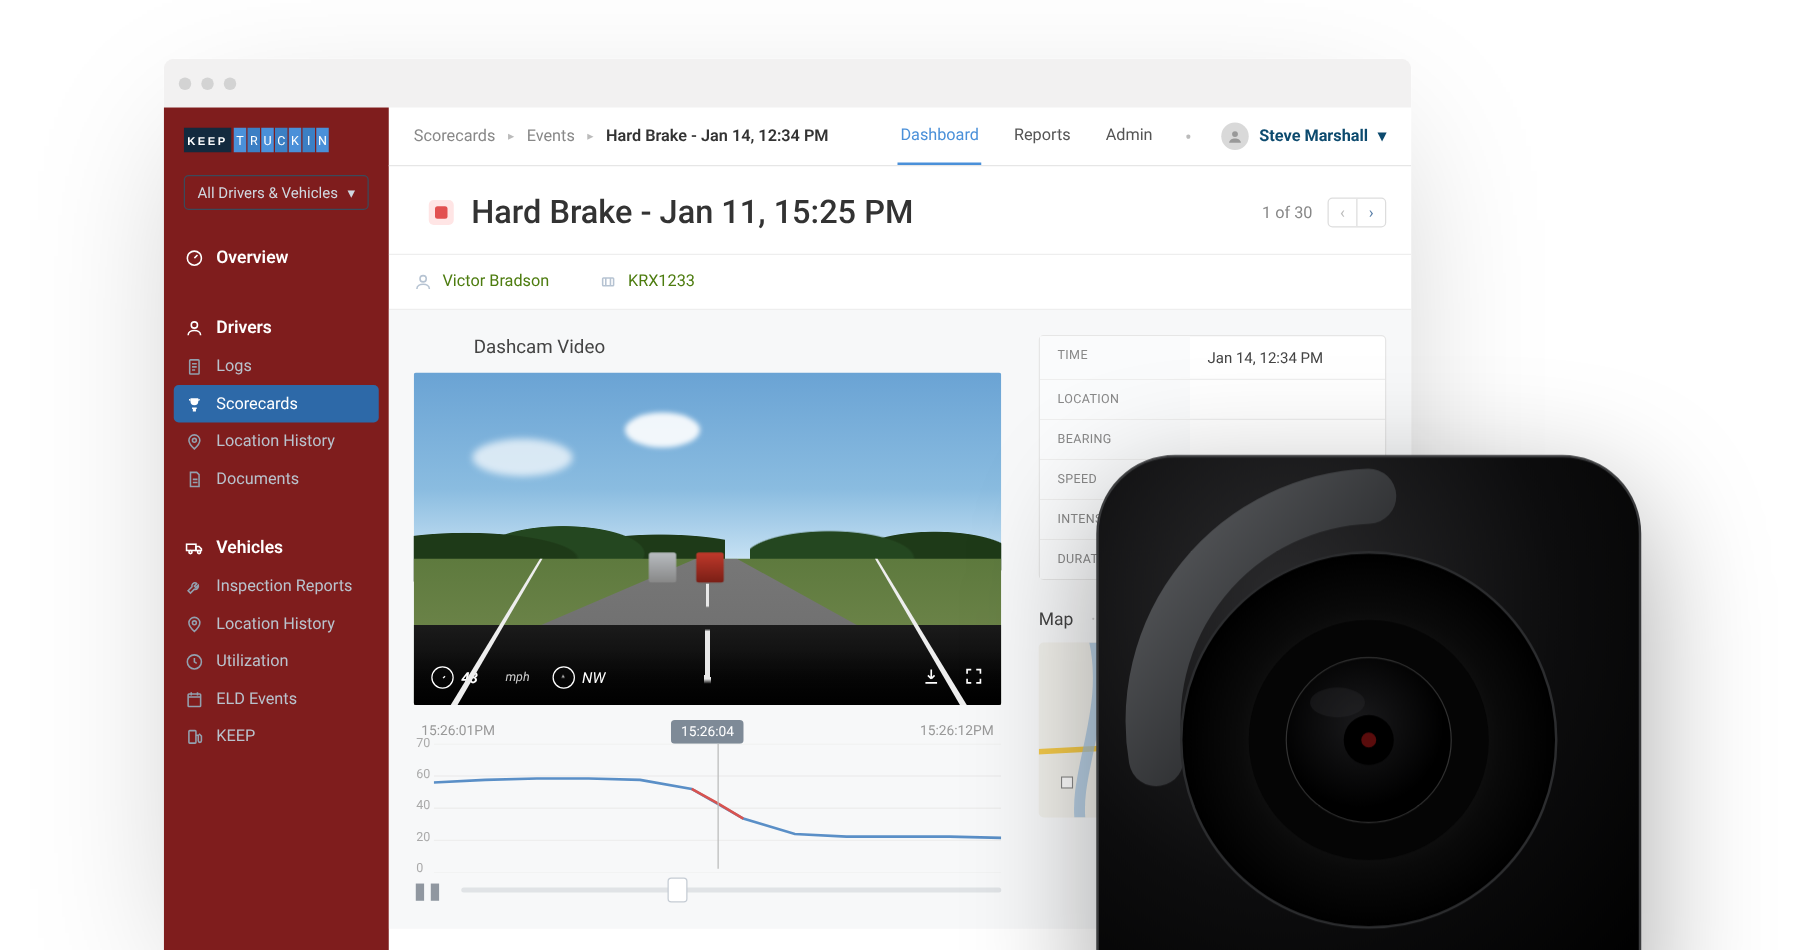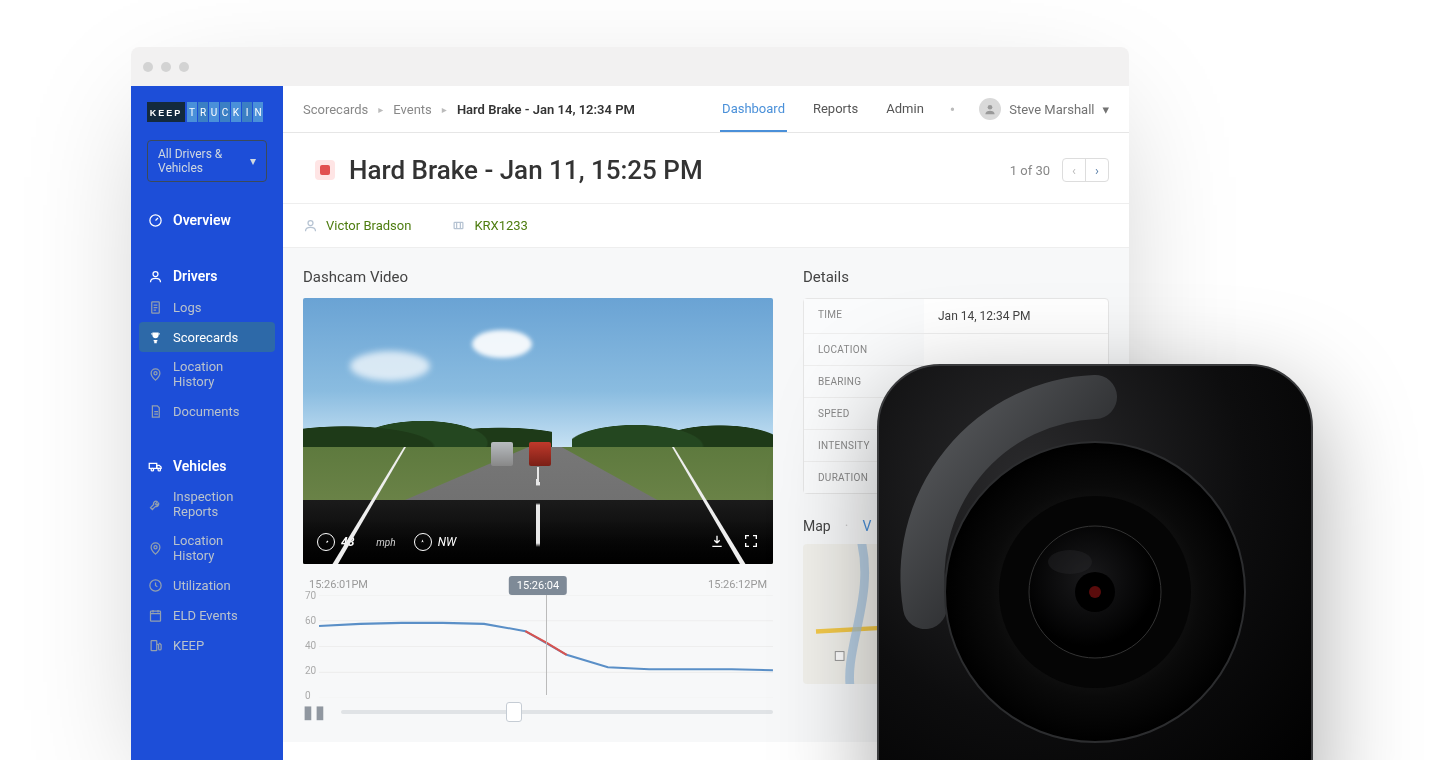--- a/index.html
+++ b/index.html
@@ -1,60 +1,60 @@
 <!DOCTYPE html>
 <html><head>
 <meta charset="utf-8">
 <style>
   html,body{margin:0;padding:0;background:#fff;font-family:-apple-system,BlinkMacSystemFont,"Segoe UI",Roboto,Helvetica,Arial,sans-serif;color:#333;}
   .stage{position:relative;width:1440px;height:760px;}
   .window{position:absolute;left:131px;top:47px;width:998px;height:713px;border-radius:8px 8px 0 0;overflow:hidden;box-shadow:0 40px 120px -30px rgba(0,0,0,.25);background:#fff;display:flex;flex-direction:column;}
   .titlebar{height:39px;background:#f2f1f1;display:flex;align-items:center;padding-left:12px;gap:8px;}
   .tdot{width:10px;height:10px;border-radius:50%;background:#d3d3d3;}
   .body{flex:1;display:flex;min-height:0;}
-  .sidebar{width:152px;background:#1d4ed8;color:#c8d0d8;padding:16px 0;box-sizing:border-box;}
+  .sidebar{width:180px;background:#7f1d1d;color:#c8d0d8;padding:16px 0;box-sizing:border-box;}
   .logo{margin:0 16px 18px;}
   .logo svg{display:block;}
   .filter{margin:0 16px 22px;padding:6px 10px;border:1px solid #3b4a5a;border-radius:4px;display:flex;align-items:center;justify-content:space-between;font-size:12px;color:#d0d8e0;}
   .sec{margin:0 0 24px;}
   .mi{display:flex;align-items:center;gap:10px;padding:7px 16px;font-size:13px;color:#b9c2cc;cursor:pointer;}
   .mi .ic{width:16px;height:16px;display:inline-flex;align-items:center;justify-content:center;flex:0 0 16px;color:#93a0ae;}
   .mi.head{color:#fff;font-weight:600;font-size:14px;padding:8px 16px;}
   .mi.head .ic{color:#fff;}
   .mi.active{background:#2d69a8;color:#fff;border-radius:4px;margin:0 8px;padding-left:8px;}
   .mi.active .ic{color:#fff;}
   .main{flex:1;display:flex;flex-direction:column;min-width:0;position:relative;}
   .topbar{height:46px;border-bottom:1px solid #e6e6e6;display:flex;align-items:center;padding:0 20px;justify-content:space-between;}
   .crumbs{display:flex;align-items:center;gap:10px;font-size:13px;color:#888;}
   .crumbs .chev{color:#bbb;font-size:10px;}
   .crumbs .cur{color:#333;font-weight:600;}
   .topnav{display:flex;align-items:center;gap:24px;}
   .tab{font-size:13px;color:#555;padding:14px 2px;border-bottom:2px solid transparent;}
   .tab.active{color:#4a90d9;border-bottom-color:#4a90d9;}
   .dot{color:#bbb;}
-  .user{display:flex;align-items:center;gap:8px;font-size:13px;color:#737373;}
+  .user{display:flex;align-items:center;gap:8px;font-size:13px;color:#0c4a6e;font-weight:bold;}
   .avatar{width:22px;height:22px;border-radius:50%;background:#d9d9d9;display:inline-flex;align-items:center;justify-content:center;color:#888;}
   .content{flex:1;overflow:hidden;}
   .pageheader{padding:22px 20px 18px;display:flex;align-items:center;justify-content:space-between;}
   .hleft{display:flex;align-items:center;gap:14px;padding-left:12px;}
   .badge{width:20px;height:20px;border-radius:4px;background:#ffe5e5;display:inline-flex;align-items:center;justify-content:center;}
   .badge .inner{width:10px;height:10px;background:#e25050;border-radius:2px;}
   h1{margin:0;font-size:26px;font-weight:500;color:#333;}
   .hright{display:flex;align-items:center;gap:12px;font-size:13px;color:#888;}
   .pager{display:flex;border:1px solid #ddd;border-radius:4px;overflow:hidden;}
   .pbtn{width:22px;height:22px;display:flex;align-items:center;justify-content:center;color:#5a7fa8;}
   .pbtn.prev{border-right:1px solid #ddd;color:#bbb;}
   .submeta{border-top:1px solid #eee;border-bottom:1px solid #eee;padding:14px 20px;display:flex;gap:40px;font-size:13px;}
   .submeta a{color:#4d7c0f;text-decoration:none;}
   .submeta .grp{display:flex;align-items:center;gap:8px;color:#4a90d9;}
   .submeta .grp .ic{color:#b6c3d2;}
   .panels{background:#f7f8f9;padding:20px;display:flex;gap:30px;align-items:flex-start;}
   .left{width:470px;}
   .right{flex:1;}
-  .pt{font-size:15px;color:#444;margin-bottom:12px;}
+  .pt{font-size:15px;color:#444;margin-bottom:12px;margin-left:48px;}
   .video{position:relative;width:470px;height:266px;border-radius:2px;overflow:hidden;font-style:italic;}
   .vcontrols{position:absolute;left:0;right:0;bottom:0;height:44px;display:flex;align-items:center;justify-content:space-between;padding:0 14px;color:#fff;font-size:12px;background:linear-gradient(transparent,rgba(0,0,0,.6));}
   .vgrp{display:flex;align-items:center;gap:18px;}
   .vitem{display:flex;align-items:center;gap:6px;}
   .ring{width:16px;height:16px;border:1.5px solid #fff;border-radius:50%;display:inline-flex;align-items:center;justify-content:center;}
   .mph{font-size:10px;opacity:.8;margin-left:16px;}
   .times{position:relative;display:flex;justify-content:space-between;font-size:11px;color:#999;margin:14px 6px 4px;}
   .scrubtip{position:absolute;left:50%;top:-2px;transform:translateX(-50%);background:#7e8a97;color:#fff;font-size:11px;padding:3px 8px;border-radius:3px;}
   .chart{position:relative;height:100px;margin-left:16px;}
   .ylab{position:absolute;left:-14px;font-size:10px;color:#aaa;transform:translateY(-50%);}
@@ -398,21 +398,20 @@
 
               <div class="playrow">
                 <span class="pausebtn">▮▮</span>
                 <div class="track">
                   <div class="knob"></div>
                 </div>
               </div>
             </div>
 
             <div class="right">
-              <div class="pt">Details</div>
               <div class="dtable">
                 <div class="drow">
                     <div class="dk">TIME</div>
                     <div class="dv">Jan 14, 12:34 PM</div>
                   </div>
                 <div class="drow">
                     <div class="dk">LOCATION</div>
                     <div class="dv"></div>
                   </div>
                 <div class="drow">

